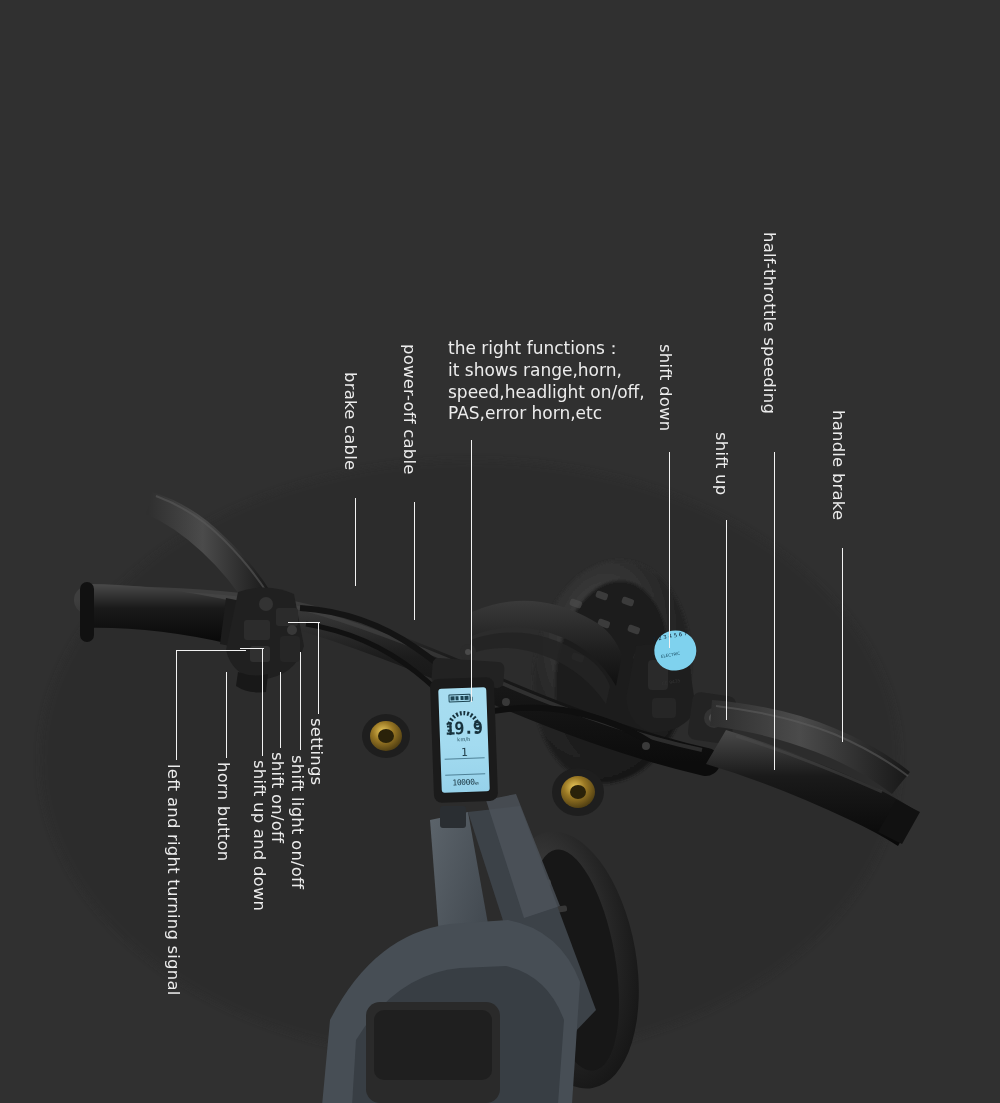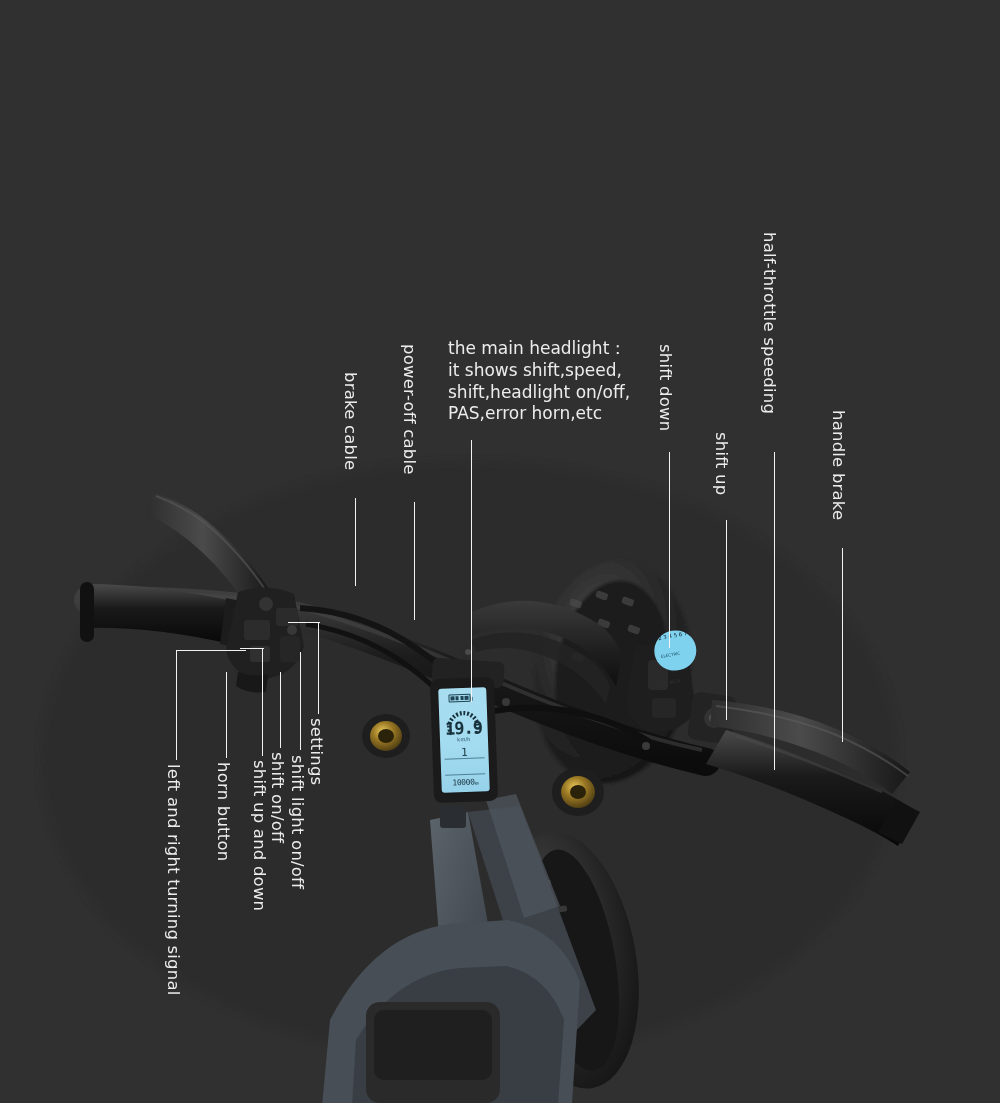--- a/index.html
+++ b/index.html
@@ -294,23 +294,23 @@
   </div>
 
   <div id="throttle">
     <div class="dial"></div>
     <div class="nums">1 2 3 4 5 6 7</div>
     <div class="brand">ELECTRIC</div>
     <div class="ce">CE 9435</div>
   </div>
 
   <div class="htext" style="left:448px;top:338px;">
-    <div>the main headlight：</div>
-    <div>it shows shift,speed,</div>
-    <div>shift,headlight on/off,</div>
+    <div>the right functions：</div>
+    <div>it shows range,horn,</div>
+    <div>speed,headlight on/off,</div>
     <div>PAS,error horn,etc</div>
   </div>
   <div class="vline" style="left:471px;top:440px;height:262px;"></div>
 
   <div class="vtext" style="left:341px;top:372px;">brake cable</div>
   <div class="vline" style="left:355px;top:498px;height:88px;"></div>
 
   <div class="vtext" style="left:400px;top:344px;">power-off cable</div>
   <div class="vline" style="left:414px;top:502px;height:118px;"></div>
 

